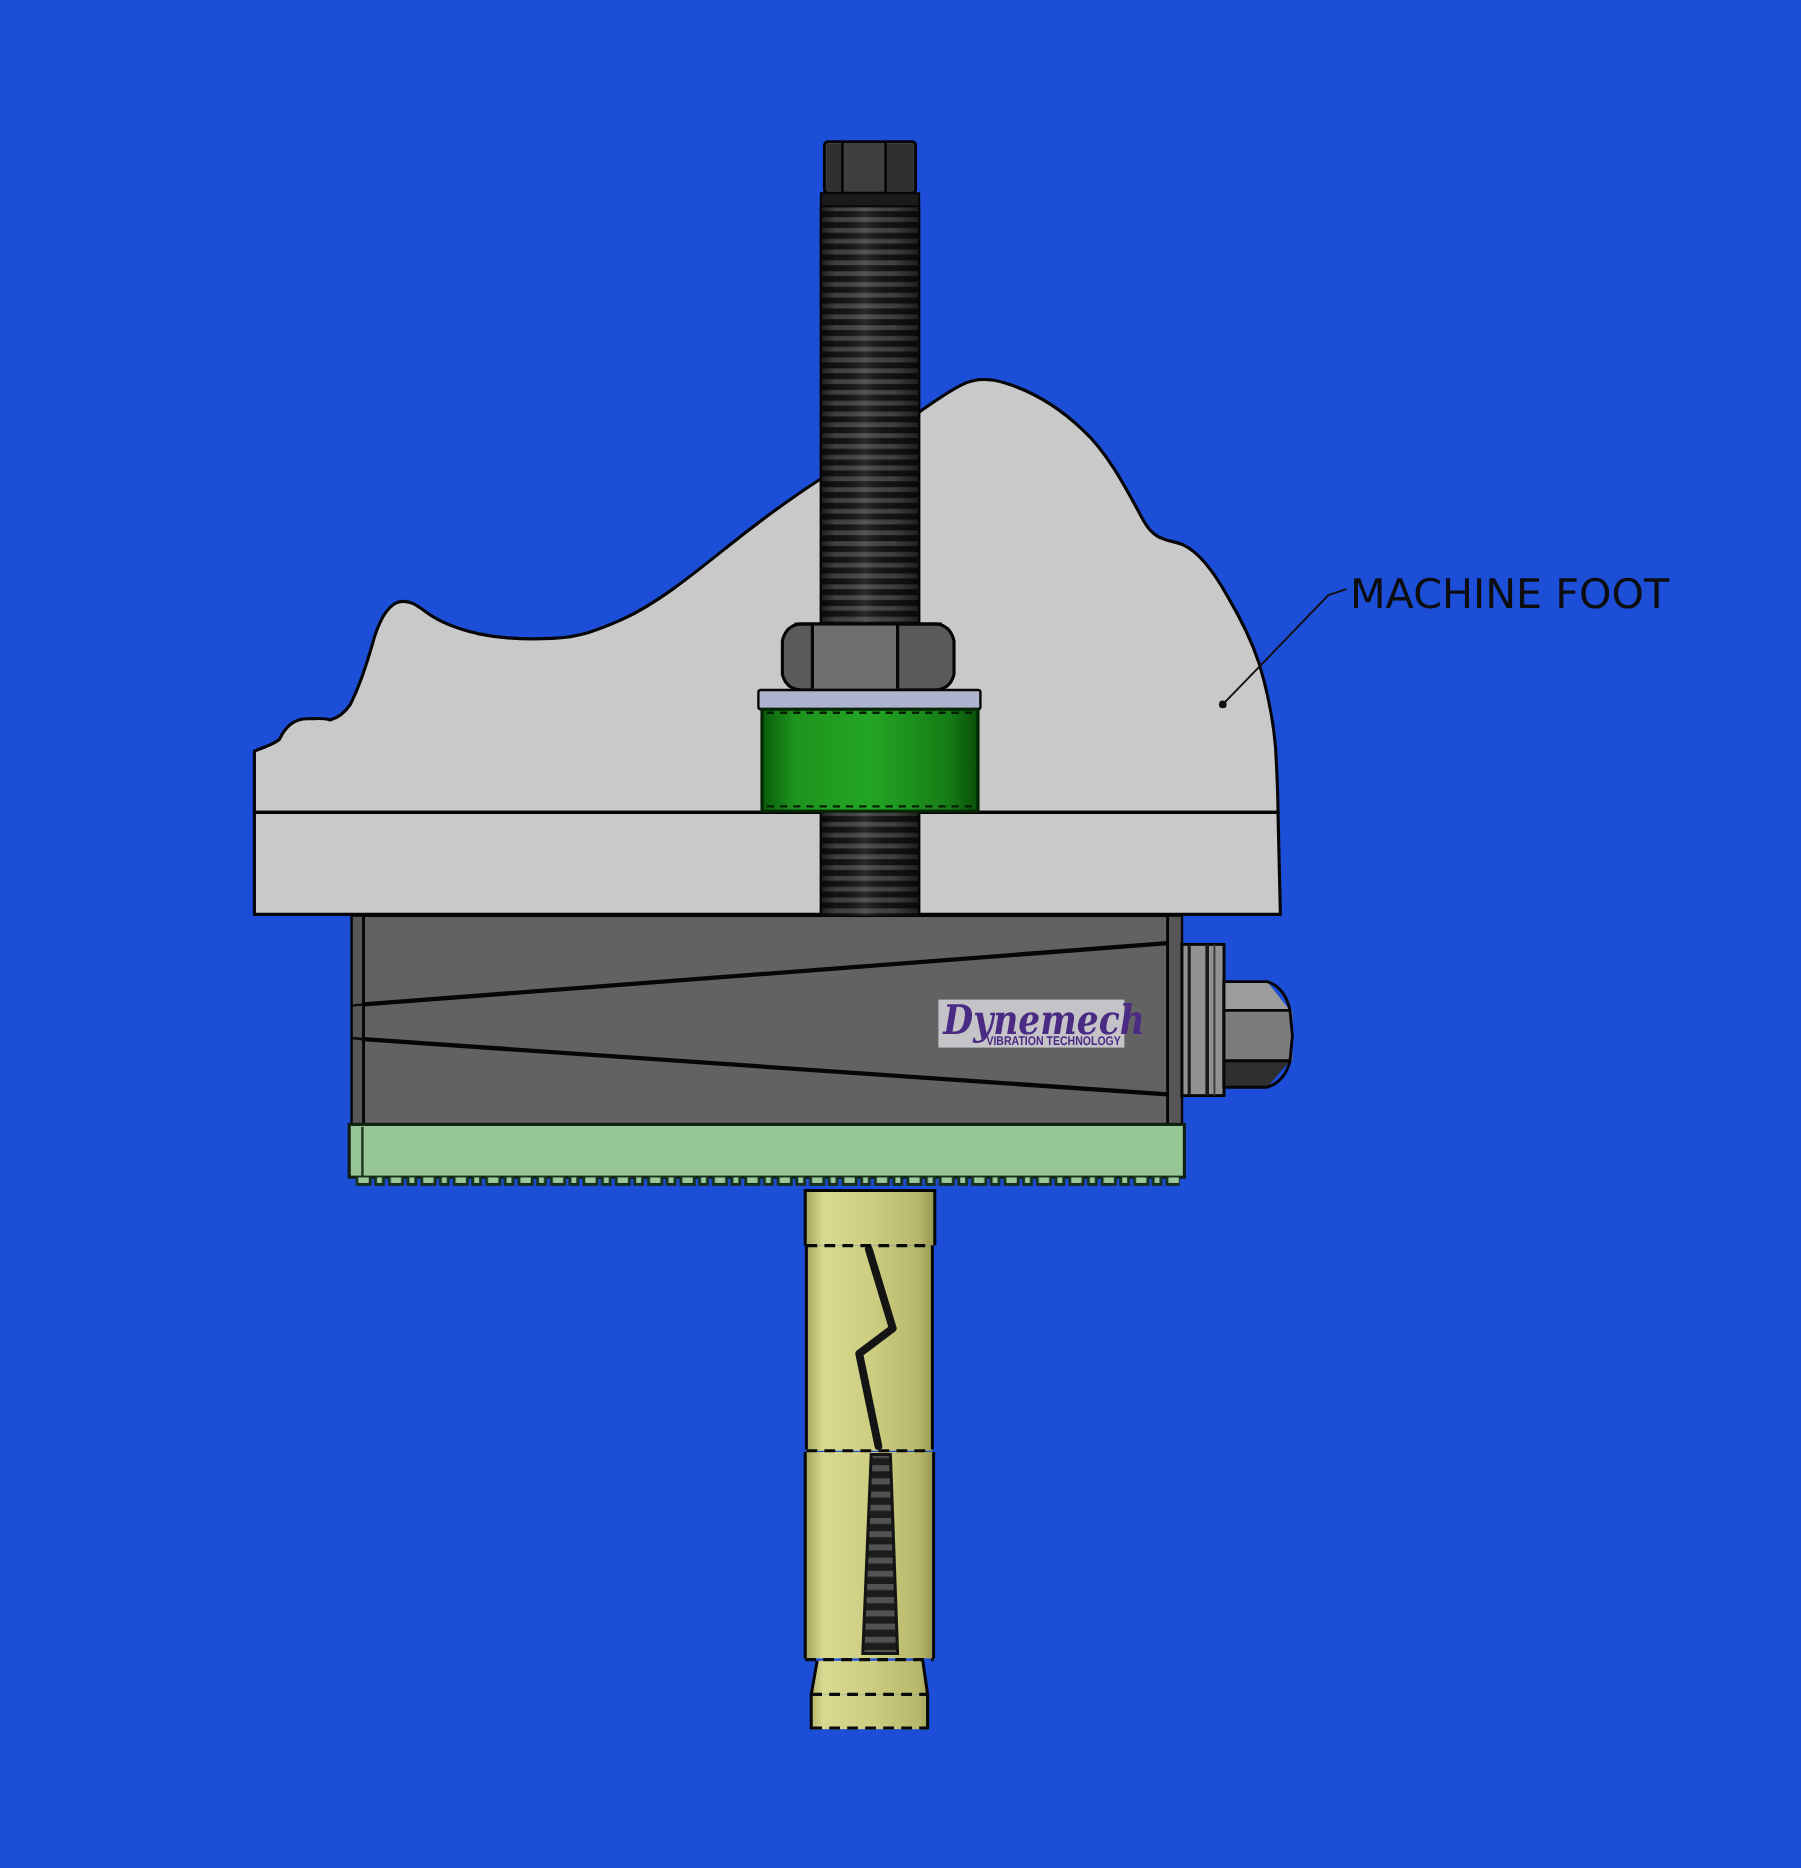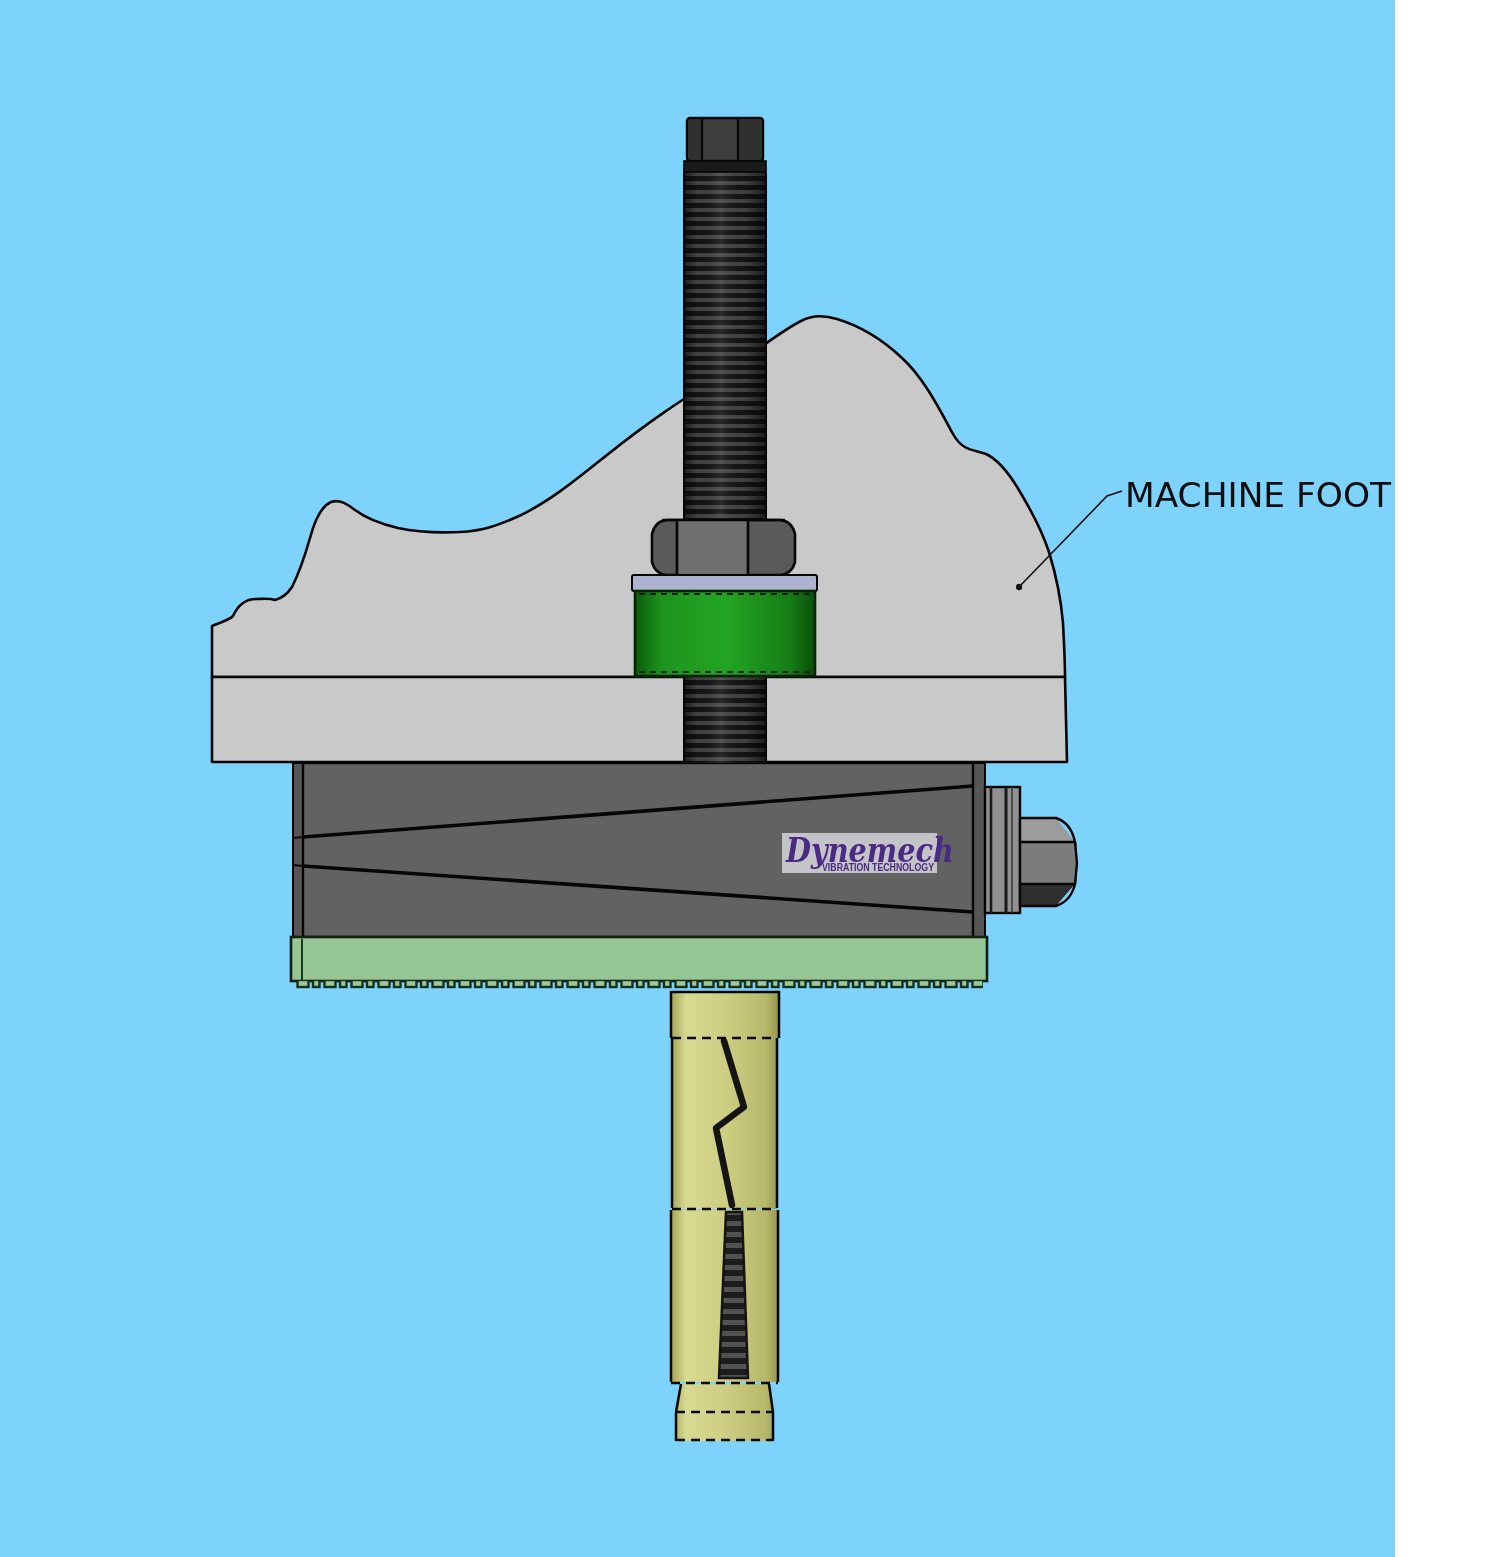--- a/index.html
+++ b/index.html
@@ -1,18 +1,18 @@
 <!DOCTYPE html>
 <html><head>
 <meta charset="utf-8">
 <title>Vibration Mount Drawing</title>
 <style>
   html,body{margin:0;padding:0;background:#ffffff;}
   .canvas{
-    width:1395px;height:1557px;background:#7dd3fc;position:relative;overflow:hidden;
+    width:1501px;height:1557px;background:#1d4ed8;position:relative;overflow:hidden;
     font-family:"DejaVu Sans", sans-serif;
   }
   svg{display:block;}
   text{user-select:none;}
 </style>
 </head>
 <body>
 
 <div class="canvas">
 <svg width="1501" height="1557" viewBox="0 0 1501 1557" xmlns="http://www.w3.org/2000/svg">

